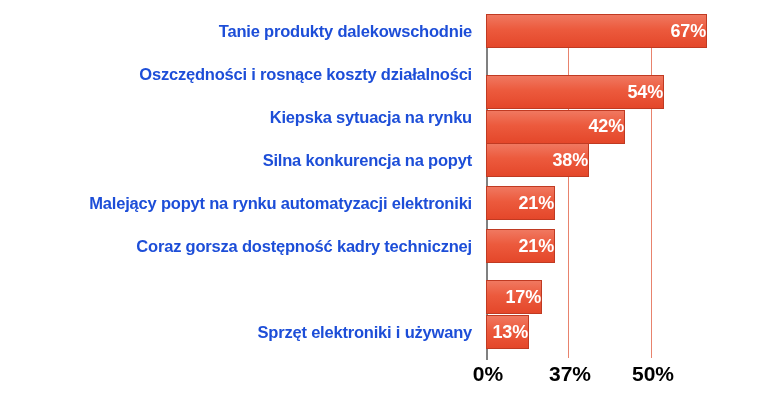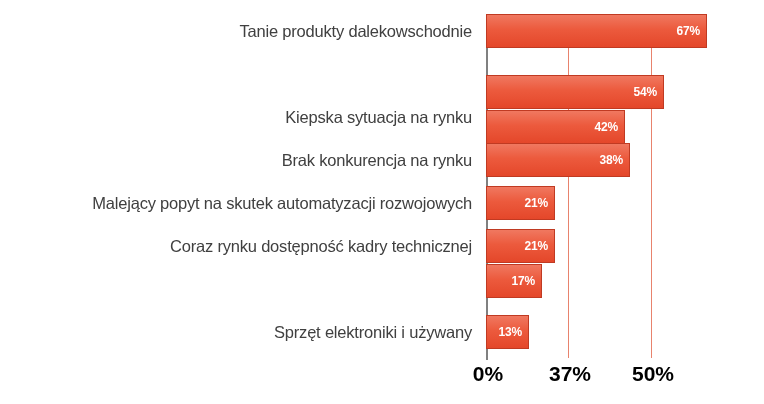--- a/index.html
+++ b/index.html
@@ -62,44 +62,44 @@
     border: 1px solid #c03a22;
     box-sizing: border-box;
     position: relative;
     display: flex;
     align-items: center;
     justify-content: flex-end;
     background-image: linear-gradient(to bottom, #f07860 0%, #ec5a3d 45%, #e4472a 100%);
   }
   .bar-value {
     color: #ffffff;
-    font-size: 12px;
+    font-size: 18px;
     font-weight: bold;
-    padding-right: 6px;
+    padding-right: 0;
     white-space: nowrap;
     letter-spacing: -0.2px;
   }
   
   .cat-labels {
     position: absolute;
     left: 0;
     top: 14px;
     width: 480px;
     height: 344px;
   }
   .cat-label {
     position: absolute;
     right: 8px;
     height: 34px;
     display: flex;
     align-items: center;
     justify-content: flex-end;
-    color: #404040;
+    color: #1d4ed8;
     font-size: 16.5px;
-    font-weight: normal;
+    font-weight: bold;
     white-space: nowrap;
     letter-spacing: -0.2px;
   }
   
   .x-axis {
     position: absolute;
     left: 486px;
     top: 358px;
     width: 248px;
     height: 40px;
@@ -121,24 +121,25 @@
     background: #808080;
   }
 </style>
 </head>
 <body>
 
 <div id="chart-root">
 
   <div class="cat-labels">
     <div class="cat-label" style="top:0px;">Tanie produkty dalekowschodnie</div>
+    <div class="cat-label" style="top:43px;">Oszczędności i rosnące koszty działalności</div>
     <div class="cat-label" style="top:86px;">Kiepska sytuacja na rynku</div>
-    <div class="cat-label" style="top:129px;">Brak konkurencja na rynku</div>
-    <div class="cat-label" style="top:172px;">Malejący popyt na skutek automatyzacji rozwojowych</div>
-    <div class="cat-label" style="top:215px;">Coraz rynku dostępność kadry technicznej</div>
+    <div class="cat-label" style="top:129px;">Silna konkurencja na popyt</div>
+    <div class="cat-label" style="top:172px;">Malejący popyt na rynku automatyzacji elektroniki</div>
+    <div class="cat-label" style="top:215px;">Coraz gorsza dostępność kadry technicznej</div>
     <div class="cat-label" style="top:301px;">Sprzęt elektroniki i używany</div>
   </div>
 
   <div class="plot-area">
     <div class="axis-line"></div>
     <div class="gridline" style="left:82px;"></div>
     <div class="gridline" style="left:165px;"></div>
 
     <div class="rows">
       <div class="row" style="top:0px;">
@@ -150,35 +151,35 @@
         <div class="bar" style="width:178px;">
           <span class="bar-value">54%</span>
         </div>
       </div>
       <div class="row" style="top:86px;">
         <div class="bar" style="width:139px;margin-top:19px;">
           <span class="bar-value">42%</span>
         </div>
       </div>
       <div class="row" style="top:129px;">
-        <div class="bar" style="width:144px;">
+        <div class="bar" style="width:103px;">
           <span class="bar-value">38%</span>
         </div>
       </div>
       <div class="row" style="top:172px;">
         <div class="bar" style="width:69px;">
           <span class="bar-value">21%</span>
         </div>
       </div>
       <div class="row" style="top:215px;">
         <div class="bar" style="width:69px;">
           <span class="bar-value">21%</span>
         </div>
       </div>
-      <div class="row" style="top:250px;justify-content:flex-end;">
+      <div class="row" style="top:266px;justify-content:flex-end;">
         <div class="bar" style="width:56px;">
           <span class="bar-value">17%</span>
         </div>
       </div>
       <div class="row" style="top:301px;">
         <div class="bar" style="width:43px;">
           <span class="bar-value">13%</span>
         </div>
       </div>
     </div>

